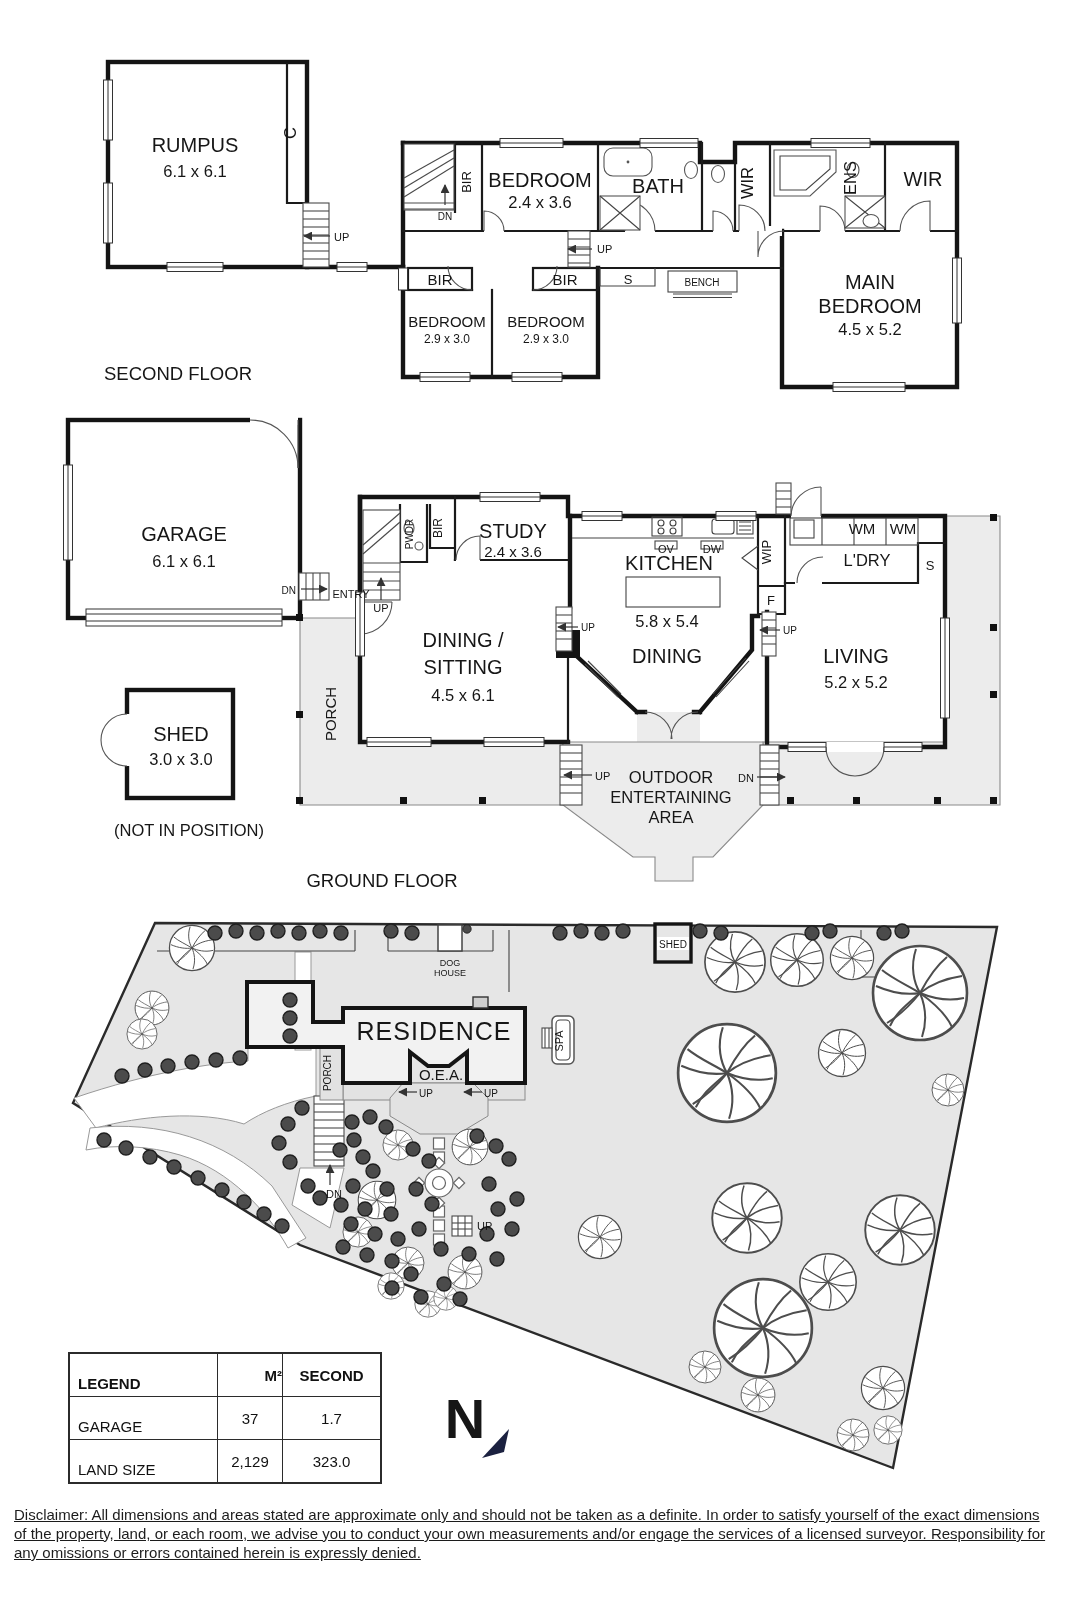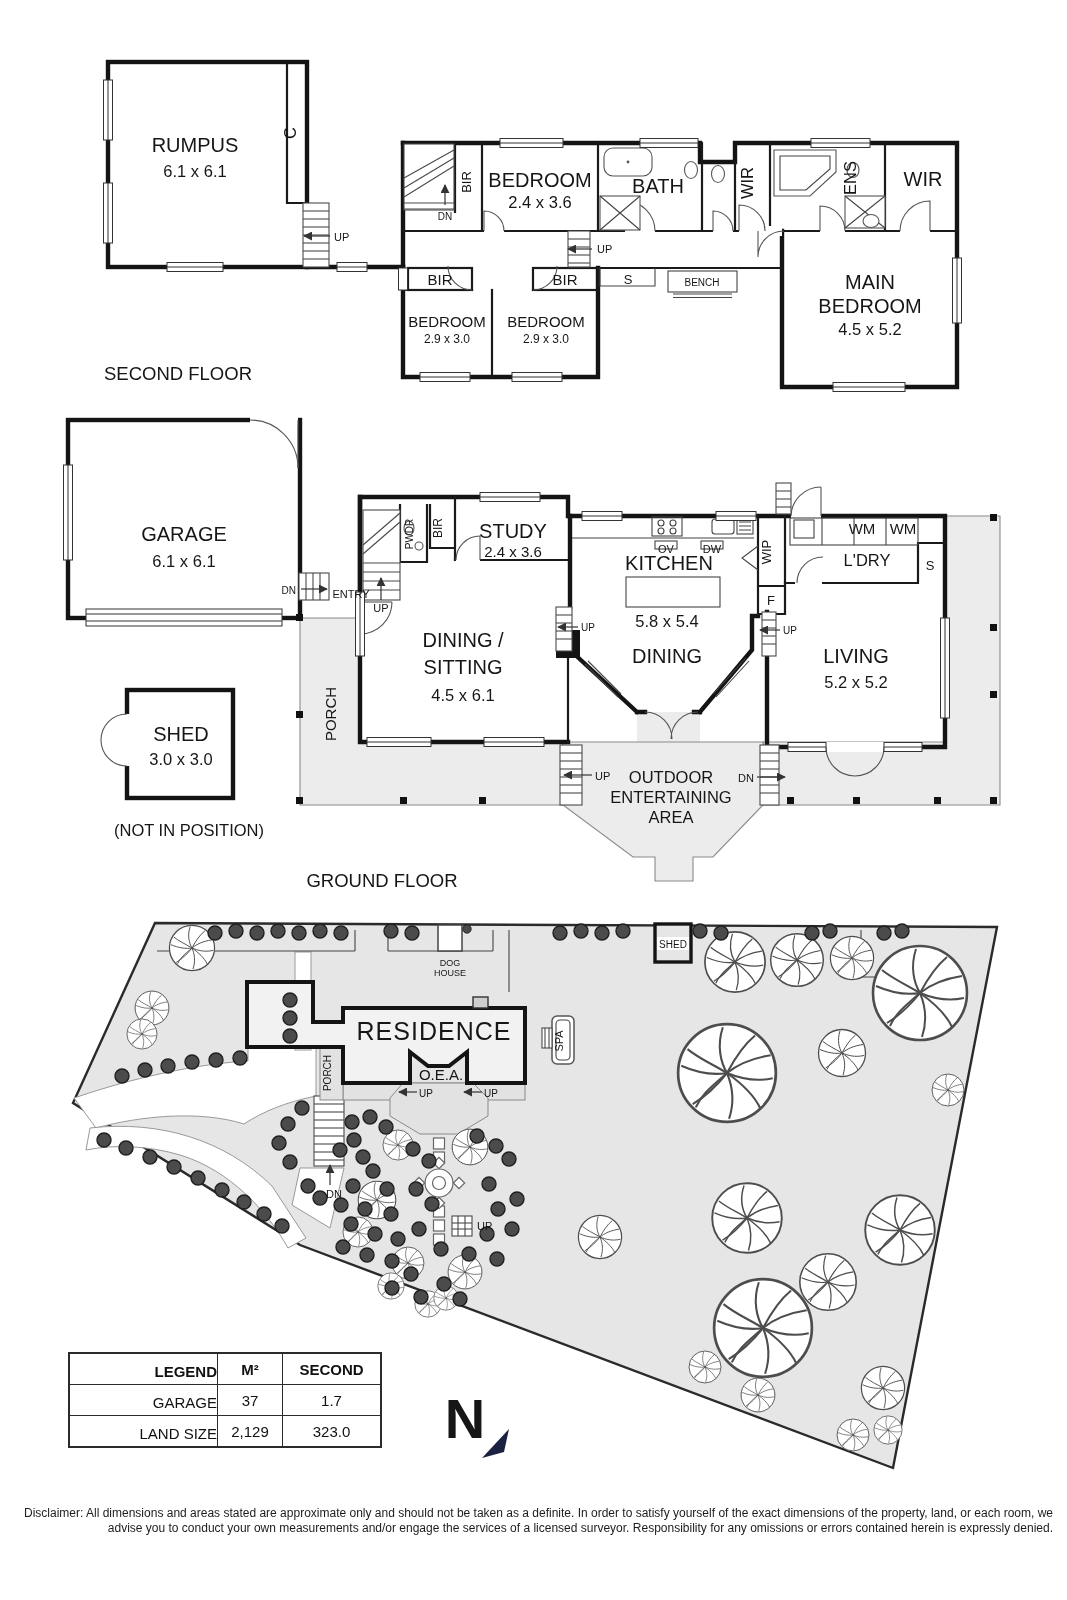--- a/index.html
+++ b/index.html
@@ -19,26 +19,26 @@
   .post{fill:#111;}
   .fix{stroke:#555;stroke-width:1.1;fill:#fff;}
   .gap{fill:#fff;stroke:none;}
   .t20{font-size:20px;}.t17{font-size:16.5px;}.t15{font-size:15px;}
   .t13{font-size:13px;}.t12{font-size:12px;}.t11{font-size:11px;}
   .t10{font-size:10px;}.t9{font-size:9px;}
   .mid{text-anchor:middle;}.st-anch{text-anchor:start;}.end-anch{text-anchor:end;}
   .arrow{stroke:#333;stroke-width:1.2;fill:none;}
   #legend-table{position:absolute;left:68px;top:1352px;width:314px;border-collapse:collapse;
     font-size:15px;}
-  #legend-table td,#legend-table th{border:1.6px solid #2b2b2b;height:26px;padding:4px 0 0 8px;text-align:right;}
+  #legend-table td,#legend-table th{border:1.6px solid #2b2b2b;height:26px;padding:16px 0 0 8px;text-align:left;}
   #legend-table th{font-weight:bold;}
   #legend-table td.num,#legend-table th.num{text-align:center;padding:0;}
   #legend-table{border:2.4px solid #2b2b2b;}
-  #disclaimer{position:absolute;left:14px;top:1506px;width:1039px;text-align:right;
-    font-size:12px;line-height:1.26;color:#1c1c1c;}
+  #disclaimer{position:absolute;left:14px;top:1506px;width:1039px;text-align:left;
+    font-size:15px;line-height:1.26;color:#1c1c1c;text-decoration:underline;}
 </style>
 </head>
 <body>
 
 <div id="canvas">
 <svg width="1067" height="1600" viewBox="0 0 1067 1600">
   <defs>
     <marker id="ah" viewBox="0 0 10 10" refX="9" refY="5" markerWidth="7.5" markerHeight="7.5" orient="auto-start-reverse">
       <path d="M0,0 L10,5 L0,10 z" fill="#333"></path>
     </marker>
@@ -620,21 +620,21 @@
     <text x="465" y="1438" text-anchor="middle" font-family="Liberation Serif, serif" font-weight="bold" font-size="56" fill="#1b2140">N</text>
     <polygon points="509,1429 482,1458 504,1452" fill="#1b2140"></polygon>
   </g>
 </svg>
 
 
 <table id="legend-table">
   <tbody>
         <tr>
     <th>LEGEND</th>
-    <th class="num" style="width:64px;">M²</th>
+    <th class="num" style="width:64px;text-align:right;">M²</th>
     <th class="num" style="width:97px;">SECOND</th>
   </tr>
   <tr>
     <td>GARAGE</td>
     <td class="num">37</td>
     <td class="num">1.7</td>
   </tr>
   <tr>
     <td>LAND SIZE</td>
     <td class="num">2,129</td>

